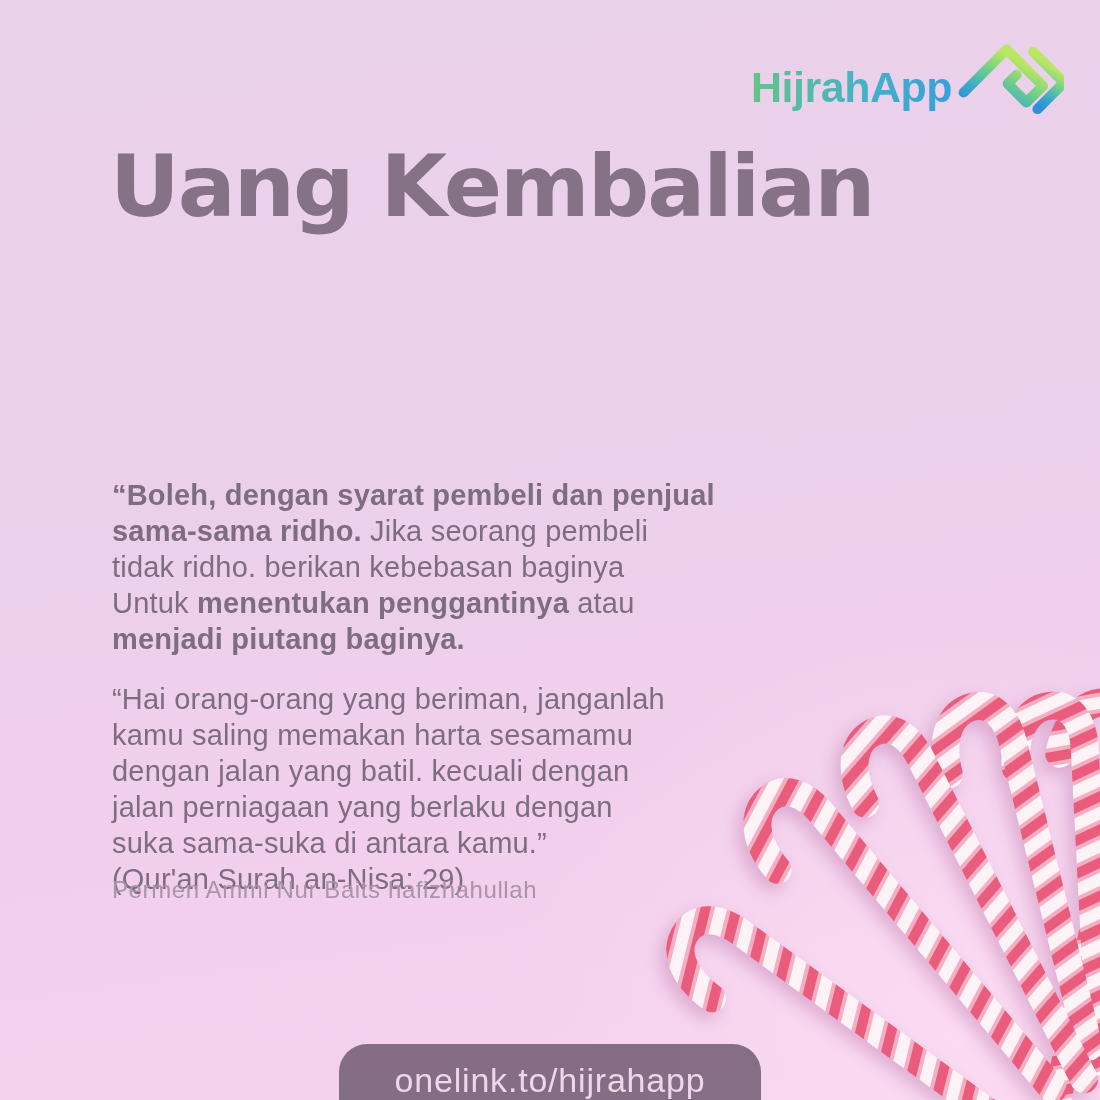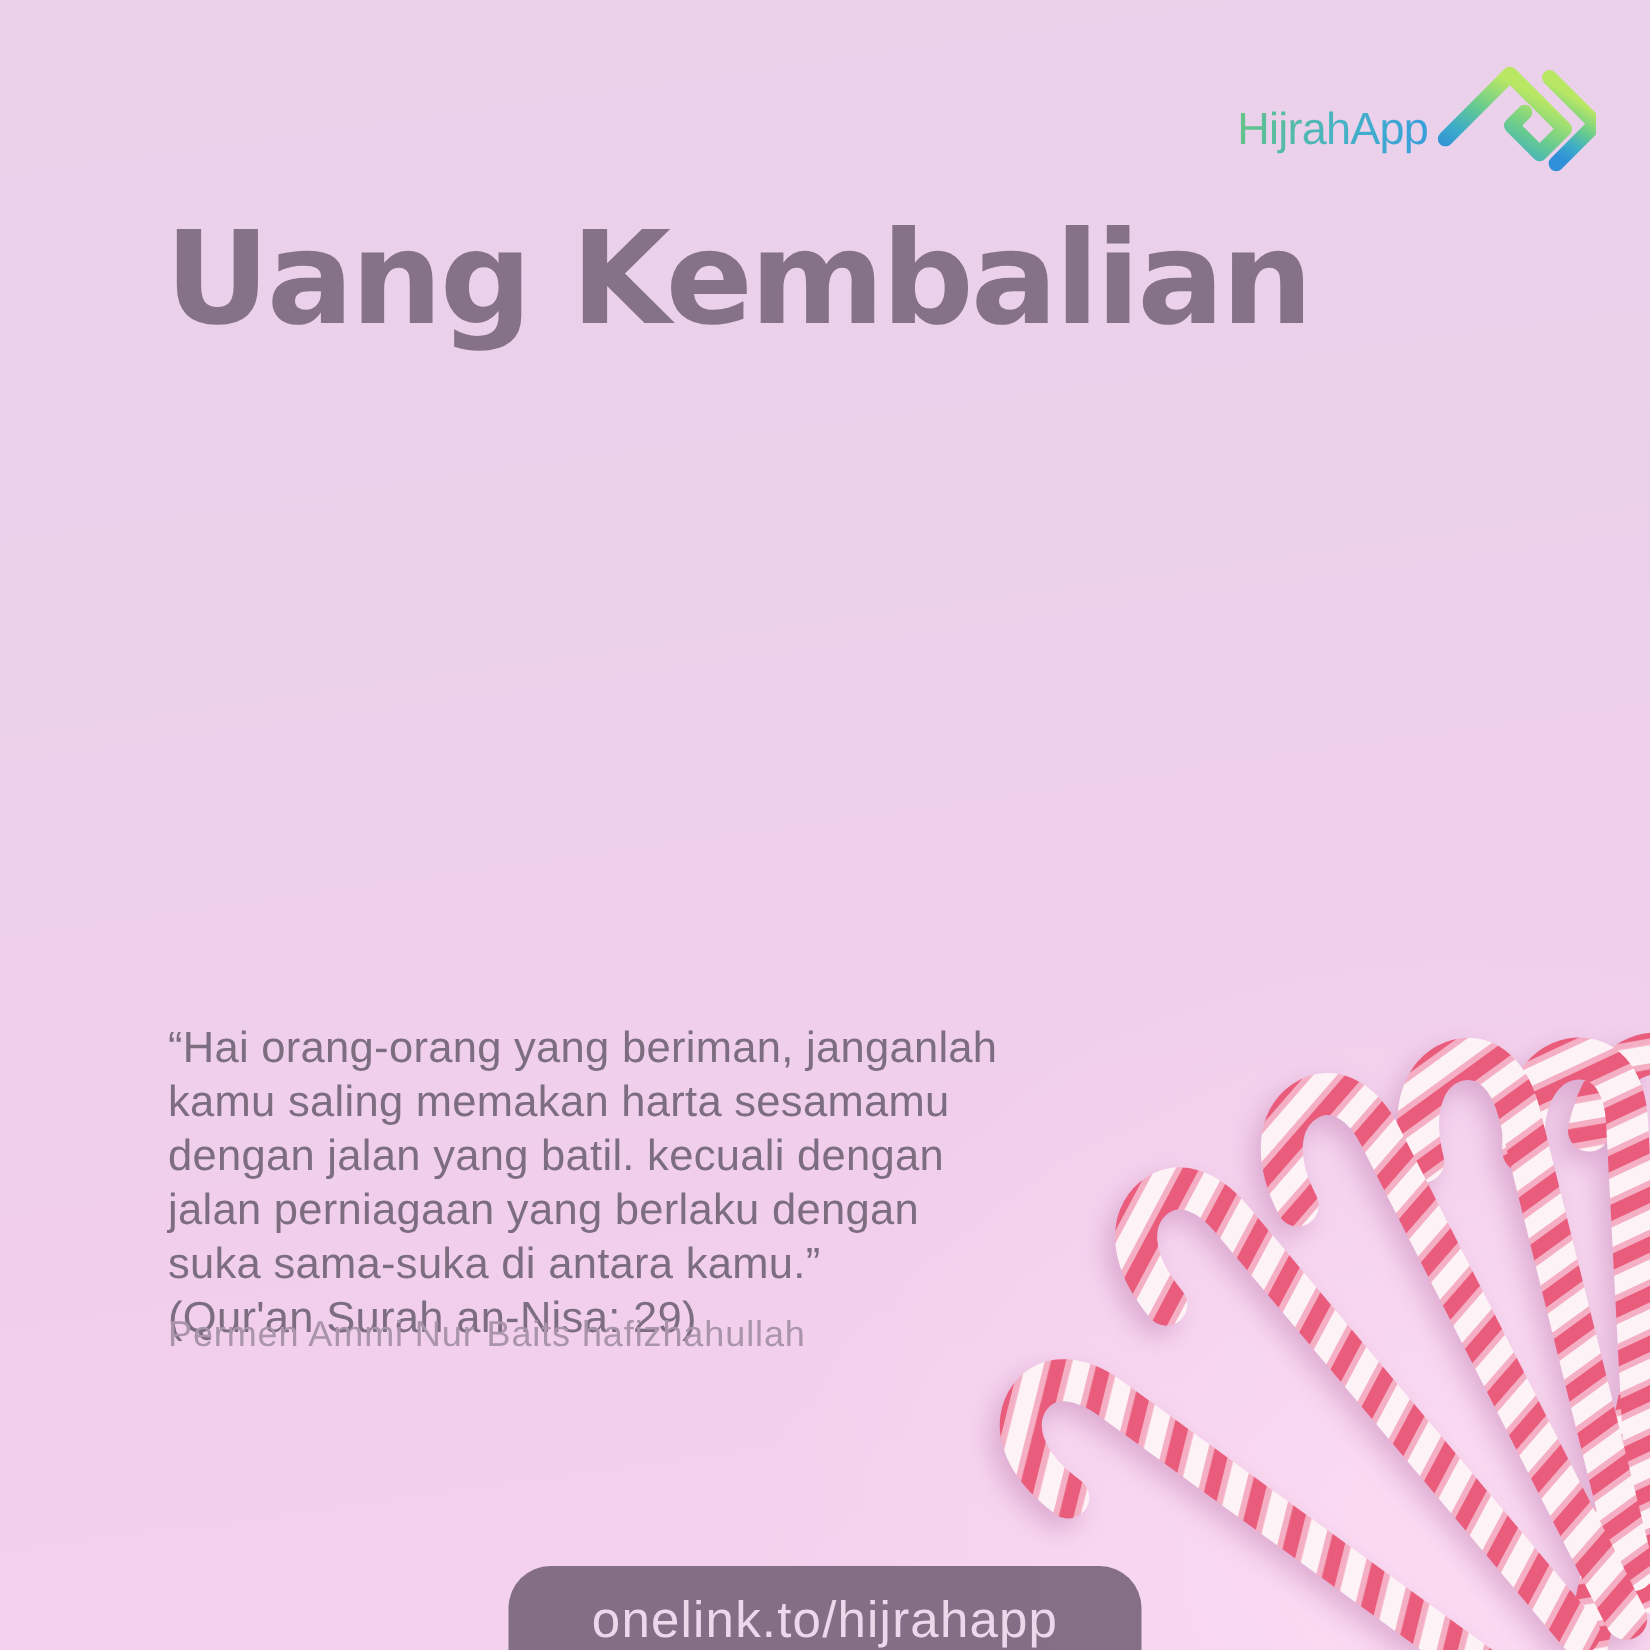--- a/index.html
+++ b/index.html
@@ -3,21 +3,21 @@
 <meta charset="utf-8">
 <style>
   html,body{margin:0;padding:0;}
   body{width:1100px;height:1100px;overflow:hidden;font-family:"Liberation Sans",sans-serif;}
   .poster{position:relative;width:1100px;height:1100px;overflow:hidden;
           background:linear-gradient(172deg,#ead1ea 0%,#ebd0ea 38%,#f1cfec 68%,#f5d2ee 100%);}
   .photo-glow{position:absolute;inset:0;pointer-events:none;
           background:radial-gradient(640px 560px at 88% 94%, rgba(252,220,243,.85), rgba(252,220,243,0) 72%);}
   
   .logo{position:absolute;top:34px;right:36px;display:flex;align-items:center;gap:6px;}
-  .wordmark{font-size:30px;font-weight:400;letter-spacing:-0.5px;
+  .wordmark{font-size:43px;font-weight:700;letter-spacing:-0.5px;
           background:linear-gradient(105deg,#62c38b 5%,#45b2c6 55%,#38a0da 95%);
           -webkit-background-clip:text;background-clip:text;color:transparent;
           font-family:"Liberation Sans",sans-serif;}
   .logo svg{display:block;}
   
   .title{position:absolute;left:110px;top:142px;font-family:"DejaVu Sans",sans-serif;
           font-weight:700;font-size:86px;line-height:88px;letter-spacing:-2px;color:#857286;}
   
   .answer{position:absolute;left:112px;top:448px;width:700px;font-size:29px;line-height:36px;
           color:#7d6d80;white-space:pre-line;letter-spacing:0.2px;}
@@ -73,20 +73,25 @@
         <path d="M 30 116 L 30 38 L 96 38 L 96 68 L 62 68 L 62 52"></path>
         <path d="M 56 16 L 112 16 L 112 64"></path>
       </g>
     </svg>
   </div>
 
   <div class="title">
     <div>Uang Kembalian</div>
   </div>
 
+  <p class="answer"><span style="font-weight: 700;">“Boleh, dengan syarat pembeli dan penjual
+sama-sama ridho.</span><span> Jika seorang pembeli
+tidak ridho. berikan kebebasan baginya
+Untuk </span><span style="font-weight: 700;">menentukan penggantinya</span><span> atau
+</span><span style="font-weight: 700;">menjadi piutang baginya.</span></p>
 
   <p class="quote">“Hai orang-orang yang beriman, janganlah
 kamu saling memakan harta sesamamu
 dengan jalan yang batil. kecuali dengan
 jalan perniagaan yang berlaku dengan
 suka sama-suka di antara kamu.”
 (Qur'an Surah an-Nisa: 29)</p>
 
   <div class="attribution">Permen Ammi Nur Baits hafizhahullah</div>
 

